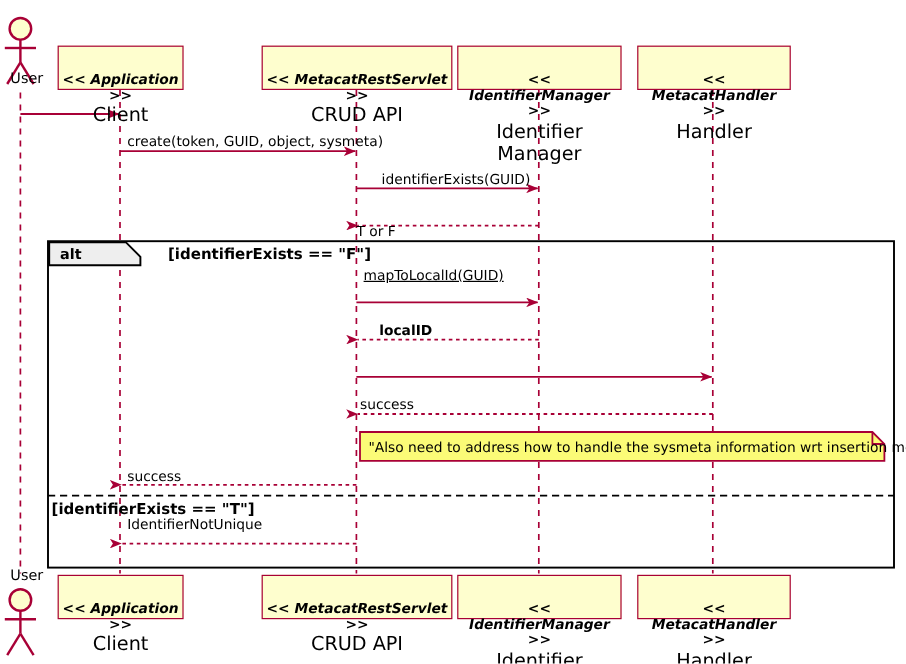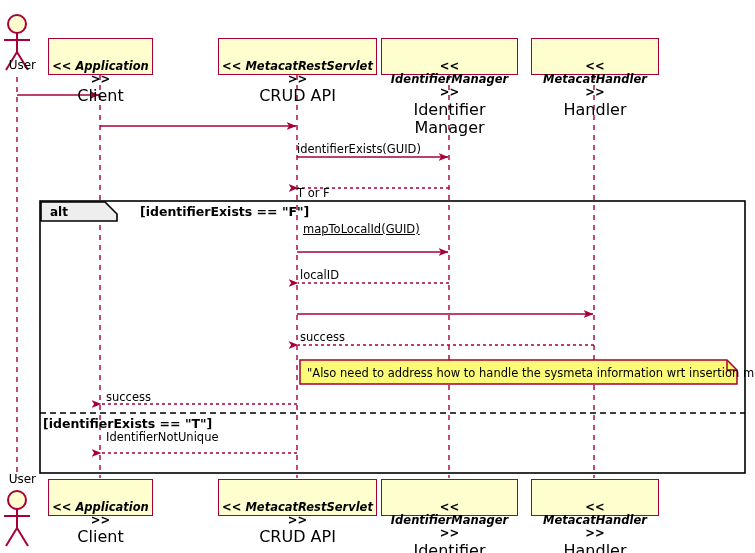--- a/index.html
+++ b/index.html
@@ -202,28 +202,29 @@
     <div class="participant" style="left:381px; top:479px; width:137px; height:37px;">
       <span class="stereo">&lt;&lt; IdentifierManager &gt;&gt;</span>
       <span class="pname">Identifier Manager</span>
     </div>
 
     <div class="participant" style="left:531px; top:479px; width:128px; height:37px;">
       <span class="stereo">&lt;&lt; MetacatHandler &gt;&gt;</span>
       <span class="pname">Handler</span>
     </div>
 
-
-    <div class="msg-label" style="left:297px; top:142px;">identifierExists(GUID)</div>
+    <div class="msg-label" style="left:106px; top:111px;">create(token, GUID, object, sysmeta)</div>
+
+    <div class="msg-label" style="left:318px; top:142px;">identifierExists(GUID)</div>
 
     <div class="msg-label" style="left:297px; top:186px;">T or F</div>
 
     <div class="msg-label" style="left:303px; top:222px;text-decoration:underline;">mapToLocalId(GUID)</div>
 
-    <div class="msg-label" style="left:300px; top:268px;">localID</div>
+    <div class="msg-label" style="left:316px; top:268px;font-weight:bold;">localID</div>
 
 
     <div class="msg-label" style="left:300px; top:330px;">success</div>
 
     <div class="msg-label" style="left:106px; top:390px;">success</div>
 
     <div class="msg-label" style="left:106px; top:430px;">IdentifierNotUnique</div>
 
     <div class="frag-tab-label" style="left:50px; top:205px;">alt</div>
 

